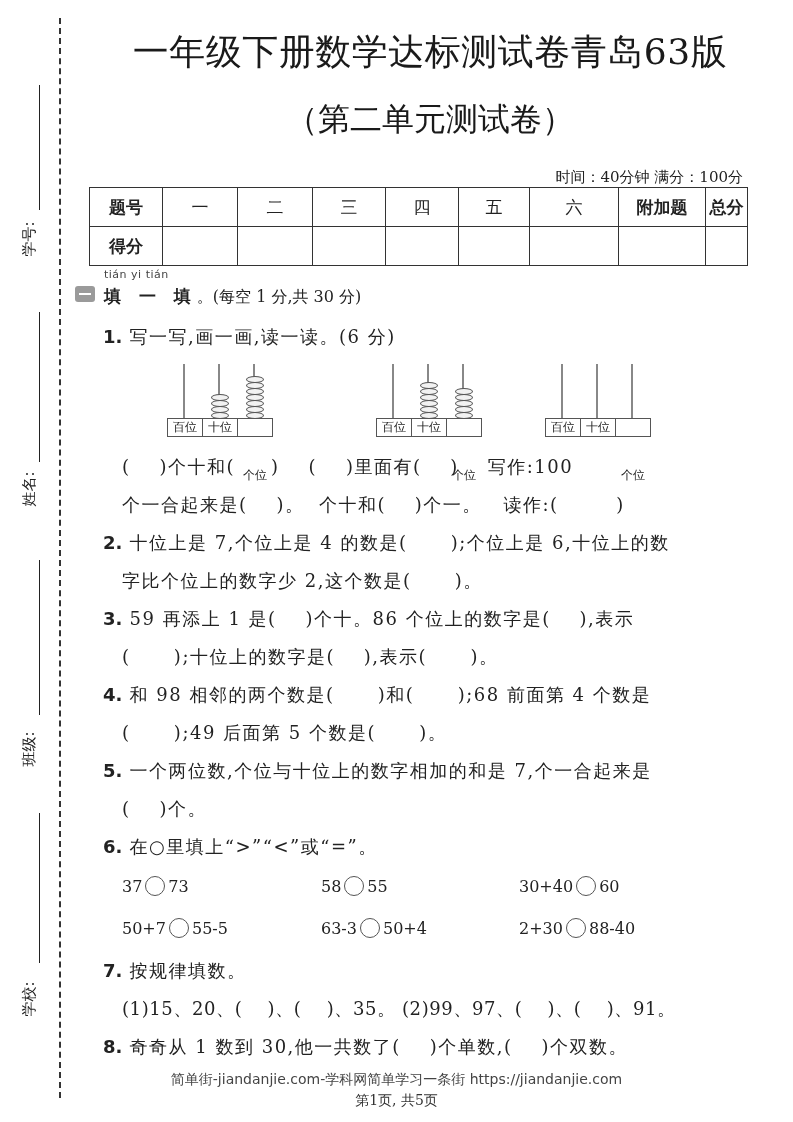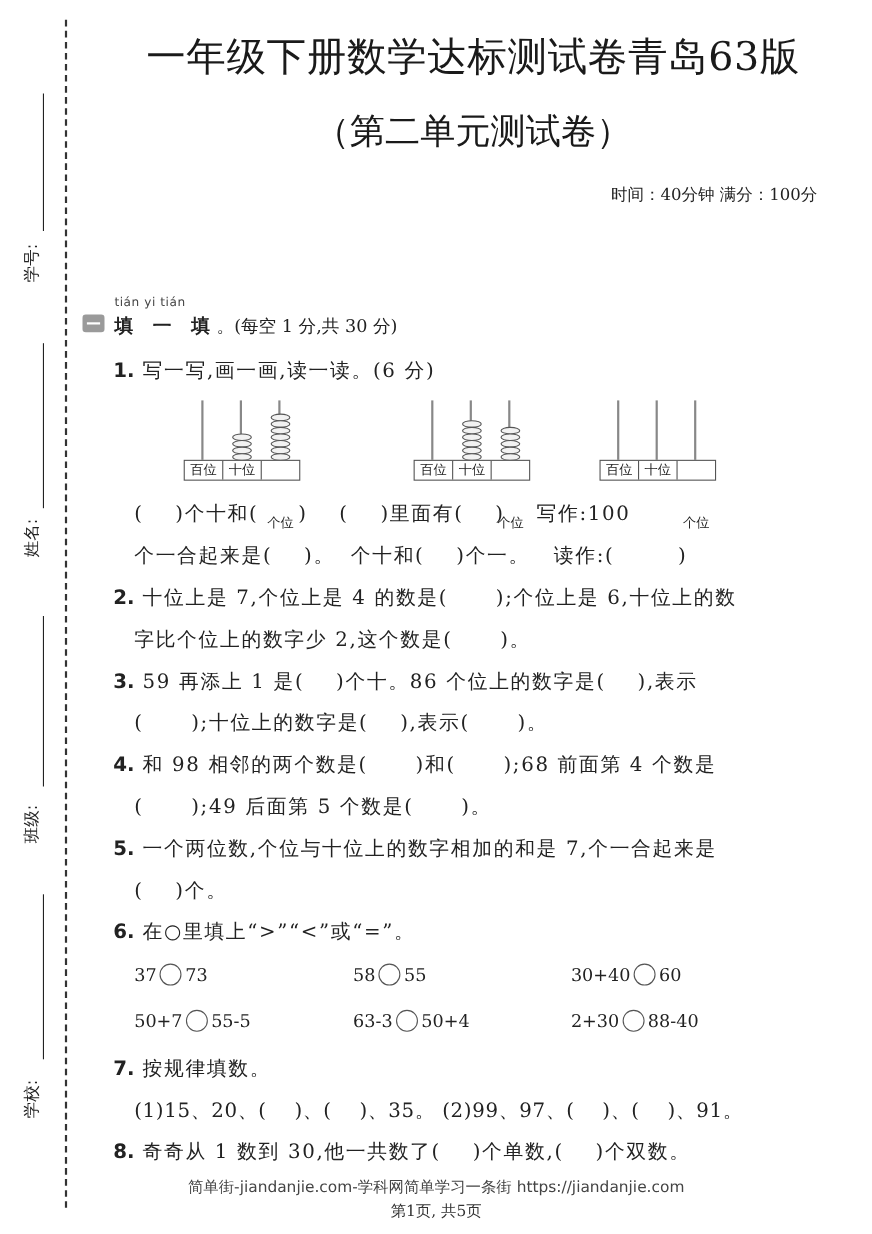--- a/index.html
+++ b/index.html
@@ -67,20 +67,42 @@
     <div class="label" style="top:992px">学校:</div>
   </div>
 </div>
 
 <div class="title">一年级下册数学达标测试卷青岛63版</div>
 <div class="subtitle">（第二单元测试卷）</div>
 <div class="meta">时间：40分钟  满分：100分</div>
 
 <table class="score">
   <tbody>
+      <tr>
+    <td class="hd" style="width:70px">题号</td>
+    <td style="width:72px">一</td>
+    <td style="width:72px">二</td>
+    <td style="width:70px">三</td>
+    <td style="width:70px">四</td>
+    <td style="width:68px">五</td>
+    <td style="width:86px">六</td>
+    <td class="hd" style="width:84px">附加题</td>
+    <td class="hd">总分</td>
+  </tr>
+  <tr>
+    <td class="hd">得分</td>
+    <td></td>
+    <td></td>
+    <td></td>
+    <td></td>
+    <td></td>
+    <td></td>
+    <td></td>
+    <td></td>
+  </tr>
 </tbody>
   </table>
 
 <div class="pinyin">tián yi tián</div>
 <div class="sec-badge">
     <span></span>
   </div>
 <div class="sec-head">
   <b>填 一 填</b><span>。(每空 1 分,共 30 分)</span>
 </div>

